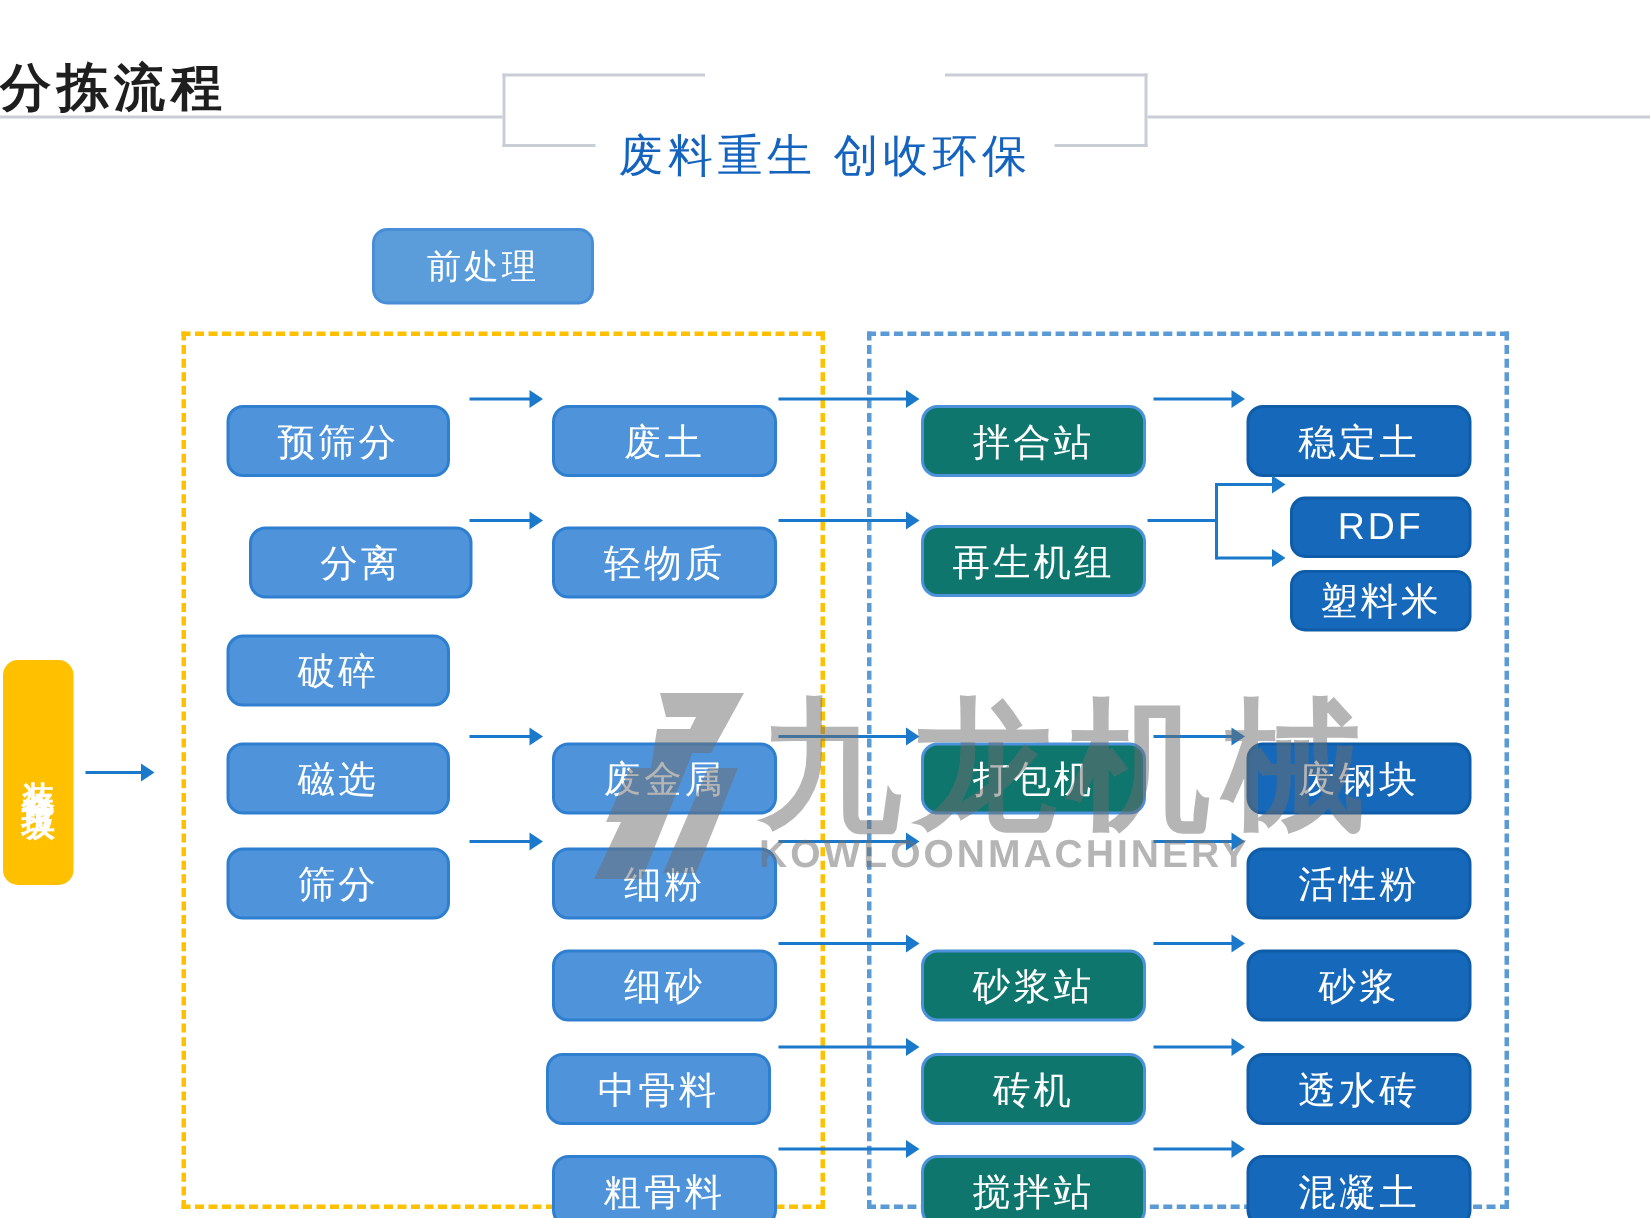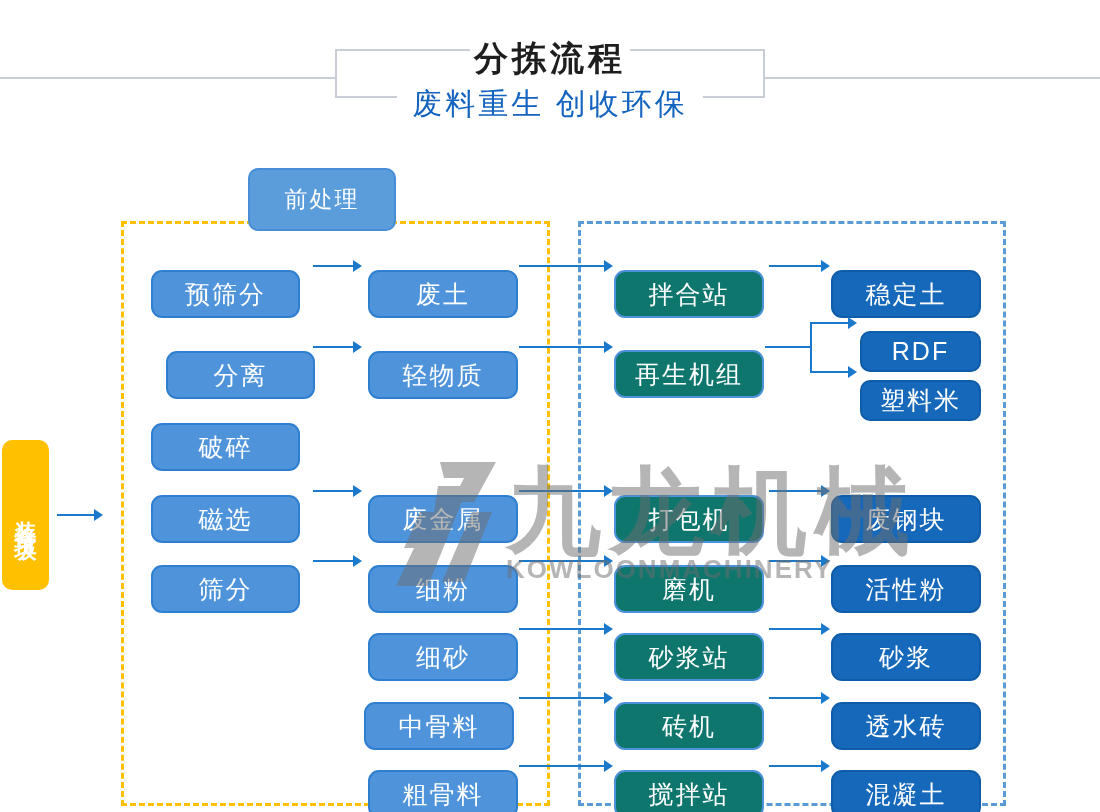--- a/index.html
+++ b/index.html
@@ -3,33 +3,33 @@
 <meta charset="utf-8">
 <style>
   html,body{margin:0;padding:0;background:#fff;}
   #canvas{
     position:relative;width:1100px;height:812px;background:#ffffff;
     overflow:hidden;font-family:"Liberation Sans", sans-serif;
   }
   
   .hline{position:absolute;background:#c9cdd5;z-index:1;}
   .title{
-    position:absolute;left:0;top:36px;width:1100px;text-align:center;
+    position:absolute;left:0;top:36px;width:1100px;
     font-size:34px;font-weight:700;color:#1e1e1e;letter-spacing:4px;z-index:3;
   }
   .subtitle{
     position:absolute;left:0;top:84px;width:1100px;text-align:center;
     font-size:30px;font-weight:500;color:#1463be;letter-spacing:3px;z-index:3;
   }
   
   .section-btn{
-    position:absolute;width:148px;height:63px;border-radius:10px;
+    position:absolute;width:148px;height:51px;border-radius:10px;
     background:#5b9cdb;border:2px solid #478ed6;box-sizing:border-box;
     color:#fff;font-size:23px;letter-spacing:2px;
-    display:flex;align-items:center;justify-content:center;z-index:10;margin-top:16px;
+    display:flex;align-items:center;justify-content:center;z-index:10;
   }
   
   .dashbox{position:absolute;box-sizing:border-box;border:3px dashed;z-index:2;background:transparent;}
   .dash-yellow{border-color:#ffc000;}
   .dash-blue{border-color:#5b9bd5;}
   
   .source{
     position:absolute;left:2px;top:440px;width:47px;height:150px;
     background:#ffc000;border-radius:10px;color:#fff;
     writing-mode:vertical-rl;text-orientation:upright;
@@ -112,21 +112,20 @@
   <div class="node mid" style="left:151px;top:467px;width:149px">磁选</div>
   <div class="node mid" style="left:368px;top:467px;width:150px">废金属</div>
   <div class="node light" style="left:614px;top:467px;width:150px">打包机</div>
   <div class="node dark" style="left:831px;top:467px;width:150px">废钢块</div>
   <div class="arrow" style="left:313px;top:490px;width:41px"></div>
   <div class="arrow" style="left:519px;top:490px;width:86px"></div>
   <div class="arrow" style="left:769px;top:490px;width:53px"></div>
 
   <div class="node mid" style="left:151px;top:537px;width:149px">筛分</div>
   <div class="node mid" style="left:368px;top:537px;width:150px">细粉</div>
-  <div class="node light" style="left:614px;top:537px;width:150px">磨机</div>
   <div class="node dark" style="left:831px;top:537px;width:150px">活性粉</div>
   <div class="arrow" style="left:313px;top:560px;width:41px"></div>
   <div class="arrow" style="left:519px;top:560px;width:86px"></div>
   <div class="arrow" style="left:769px;top:560px;width:53px"></div>
 
   <div class="node mid" style="left:368px;top:605px;width:150px">细砂</div>
   <div class="node light" style="left:614px;top:605px;width:150px">砂浆站</div>
   <div class="node dark" style="left:831px;top:605px;width:150px">砂浆</div>
   <div class="arrow" style="left:519px;top:628px;width:86px"></div>
   <div class="arrow" style="left:769px;top:628px;width:53px"></div>

